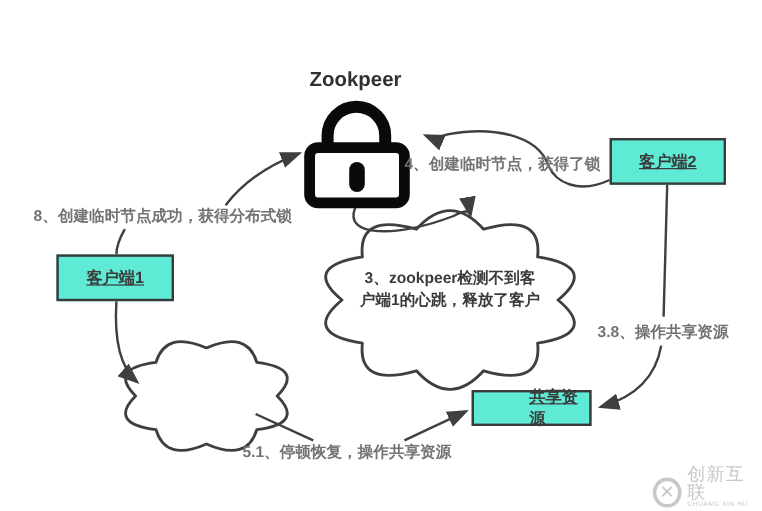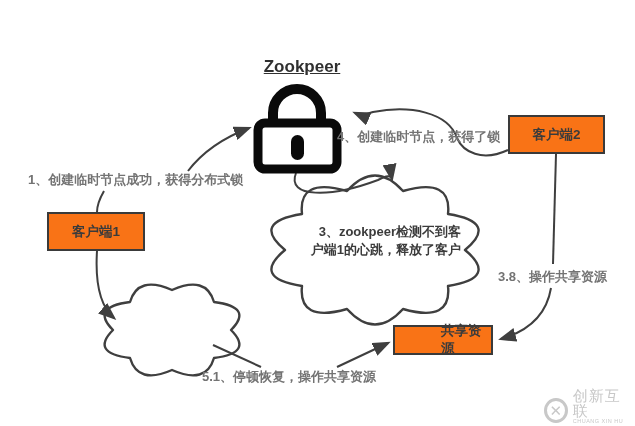--- a/index.html
+++ b/index.html
@@ -2,28 +2,28 @@
 <html><head>
 <meta charset="utf-8">
 <style>
   html,body{margin:0;padding:0;background:#fff;}
   .stage{
     position:relative;width:635px;height:426px;background:#ffffff;overflow:hidden;
     font-family:"Liberation Sans","DejaVu Sans",sans-serif;color:#3b3b3b;
   }
   .stage svg{position:absolute;left:0;top:0;}
   .abs{position:absolute;white-space:nowrap;}
-  .title{font-weight:bold;font-size:17px;color:#303030;text-align:center;text-decoration:underline;}
+  .title{font-weight:bold;font-size:17px;color:#303030;}
   .node{
-    position:absolute;border:2px solid #3a3a3a;background:#f97316;
+    position:absolute;border:2px solid #3a3a3a;background:#5eead4;
     display:flex;align-items:center;justify-content:center;
-    font-weight:bold;font-size:13.5px;color:#3b3b3b;box-sizing:border-box;
+    font-weight:bold;font-size:13.5px;color:#3b3b3b;box-sizing:border-box;text-decoration:underline;
   }
   .step{font-weight:bold;font-size:13px;color:#737373;}
-  .cloud-text{position:absolute;text-align:right;font-weight:bold;font-size:13px;line-height:17.5px;color:#3b3b3b;}
+  .cloud-text{position:absolute;text-align:center;font-weight:bold;font-size:13px;line-height:17.5px;color:#3b3b3b;}
   .watermark{position:absolute;left:544px;top:388px;display:flex;align-items:center;gap:5px;color:#c8c8c8;}
   .wm-logo{width:25px;height:25px;border:3px solid #c8c8c8;border-radius:50%;
     display:flex;align-items:center;justify-content:center;box-sizing:border-box;}
   .wm-x{font-weight:bold;font-size:15px;line-height:1;color:#c8c8c8;}
   .wm-name{font-weight:normal;font-size:15px;letter-spacing:1px;line-height:15px;}
   .wm-sub{font-size:5.5px;letter-spacing:.5px;line-height:7px;}
 </style>
 </head>
 <body>
 
@@ -61,21 +61,21 @@
       <rect x="291" y="135" width="13" height="25" rx="6.5" fill="#0a0a0a"></rect>
     </g>
   </svg>
 
   <div class="abs title" style="left:258px;top:57px;width:88px;">Zookpeer</div>
 
   <div class="node" style="left:47px;top:212px;width:98px;height:39px;">客户端1</div>
   <div class="node" style="left:508px;top:115px;width:97px;height:39px;">客户端2</div>
   <div class="node" style="left:393px;top:325px;width:100px;height:30px;padding-left:46px;">共享资源</div>
 
-  <div class="abs step" style="left:28px;top:171px;">1、创建临时节点成功，获得分布式锁</div>
+  <div class="abs step" style="left:28px;top:171px;">8、创建临时节点成功，获得分布式锁</div>
   <div class="abs step" style="left:337px;top:128px;">4、创建临时节点，获得了锁</div>
   <div class="abs step" style="left:202px;top:368px;">5.1、停顿恢复，操作共享资源</div>
   <div class="abs step" style="left:498px;top:268px;">3.8、操作共享资源</div>
 
   <div class="cloud-text" style="left:289px;top:223px;width:172px;">
     <div>3、zookpeer检测不到客</div>
     <div>户端1的心跳，释放了客户</div>
   </div>
 
   <div class="watermark">

